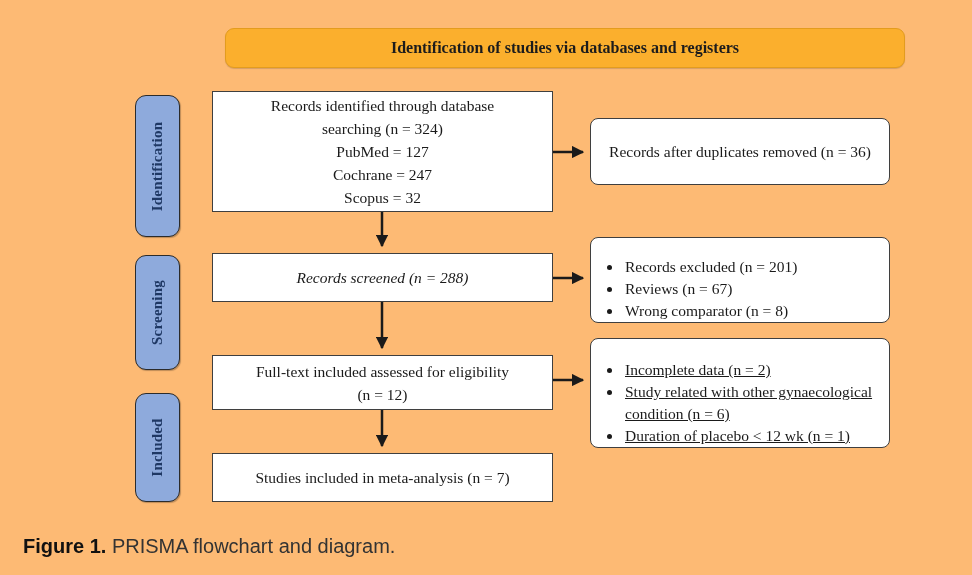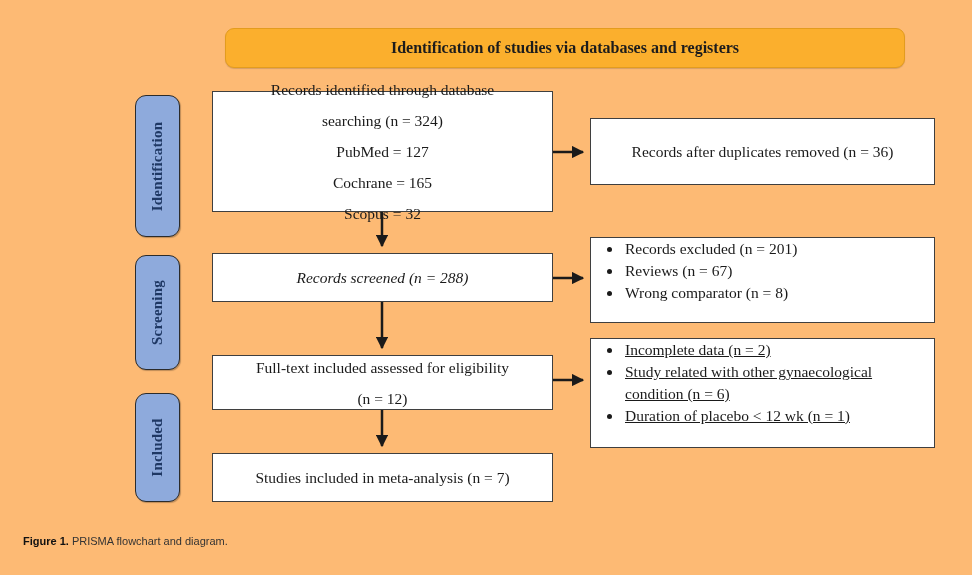--- a/index.html
+++ b/index.html
@@ -42,49 +42,48 @@
   .stage-included       { top: 393px; height: 109px; }
 
   .flow-box {
     background: #ffffff;
     border: 1.5px solid #3f3f3f;
     display: flex; flex-direction: column;
     align-items: center; justify-content: center;
     text-align: center;
     font-size: 15.5px; color: #1a1a1a;
     line-height: 23px;
-    gap: 8px;
   }
   .main-col { left: 212px; width: 341px; }
   .box-records-identified { top: 91px;  height: 121px; }
   .box-records-screened   { top: 253px; height: 49px; font-style: italic; }
   .box-fulltext           { top: 355px; height: 55px; }
   .box-included           { top: 453px; height: 49px; }
 
-  .side-col { left: 590px; width: 345px; }
+  .side-col { left: 590px; width: 300px; border-radius: 8px; }
   .box-duplicates { top: 118px; height: 67px; }
   .box-excluded-1 { top: 237px; height: 86px; }
   .box-excluded-2 { top: 338px; height: 110px; text-decoration: underline; }
 
   .bullet-box {
-    justify-content: flex-start; align-items: flex-start;
+    justify-content: flex-end; align-items: flex-start;
     text-align: left;
   }
   .bullet-box ul {
     margin: 0; padding: 0 8px 0 32px;
     line-height: 22px;
   }
   .bullet-box li { padding-left: 2px; }
 
   .arrow-layer { left: 0; top: 0; width: 972px; height: 575px; pointer-events: none; }
 
   .figure-caption {
     left: 23px; top: 535px;
     font-family: "Liberation Sans", sans-serif;
-    font-size: 11px; color: #333333;
+    font-size: 20px; color: #333333;
   }
   .figure-caption .fig-label { font-weight: bold; color: #111111; }
 </style>
 </head>
 <body>
 
 <div class="canvas">
 
   <div class="abs header-banner">
     <span>Identification of studies via databases and registers</span>
@@ -97,21 +96,21 @@
     <span class="label">Screening</span>
   </div>
   <div class="abs stage stage-included">
     <span class="label">Included</span>
   </div>
 
   <div class="abs flow-box main-col box-records-identified">
     <div>Records identified through database</div>
     <div>searching (n = 324)</div>
     <div>PubMed = 127</div>
-    <div>Cochrane = 165</div>
+    <div>Cochrane = 247</div>
     <div>Scopus = 32</div>
   </div>
 
   <div class="abs flow-box main-col box-records-screened">
     <div>Records screened (n = 288)</div>
   </div>
 
   <div class="abs flow-box main-col box-fulltext">
     <div>Full-text included assessed for eligibility</div>
     <div>(n = 12)</div>

